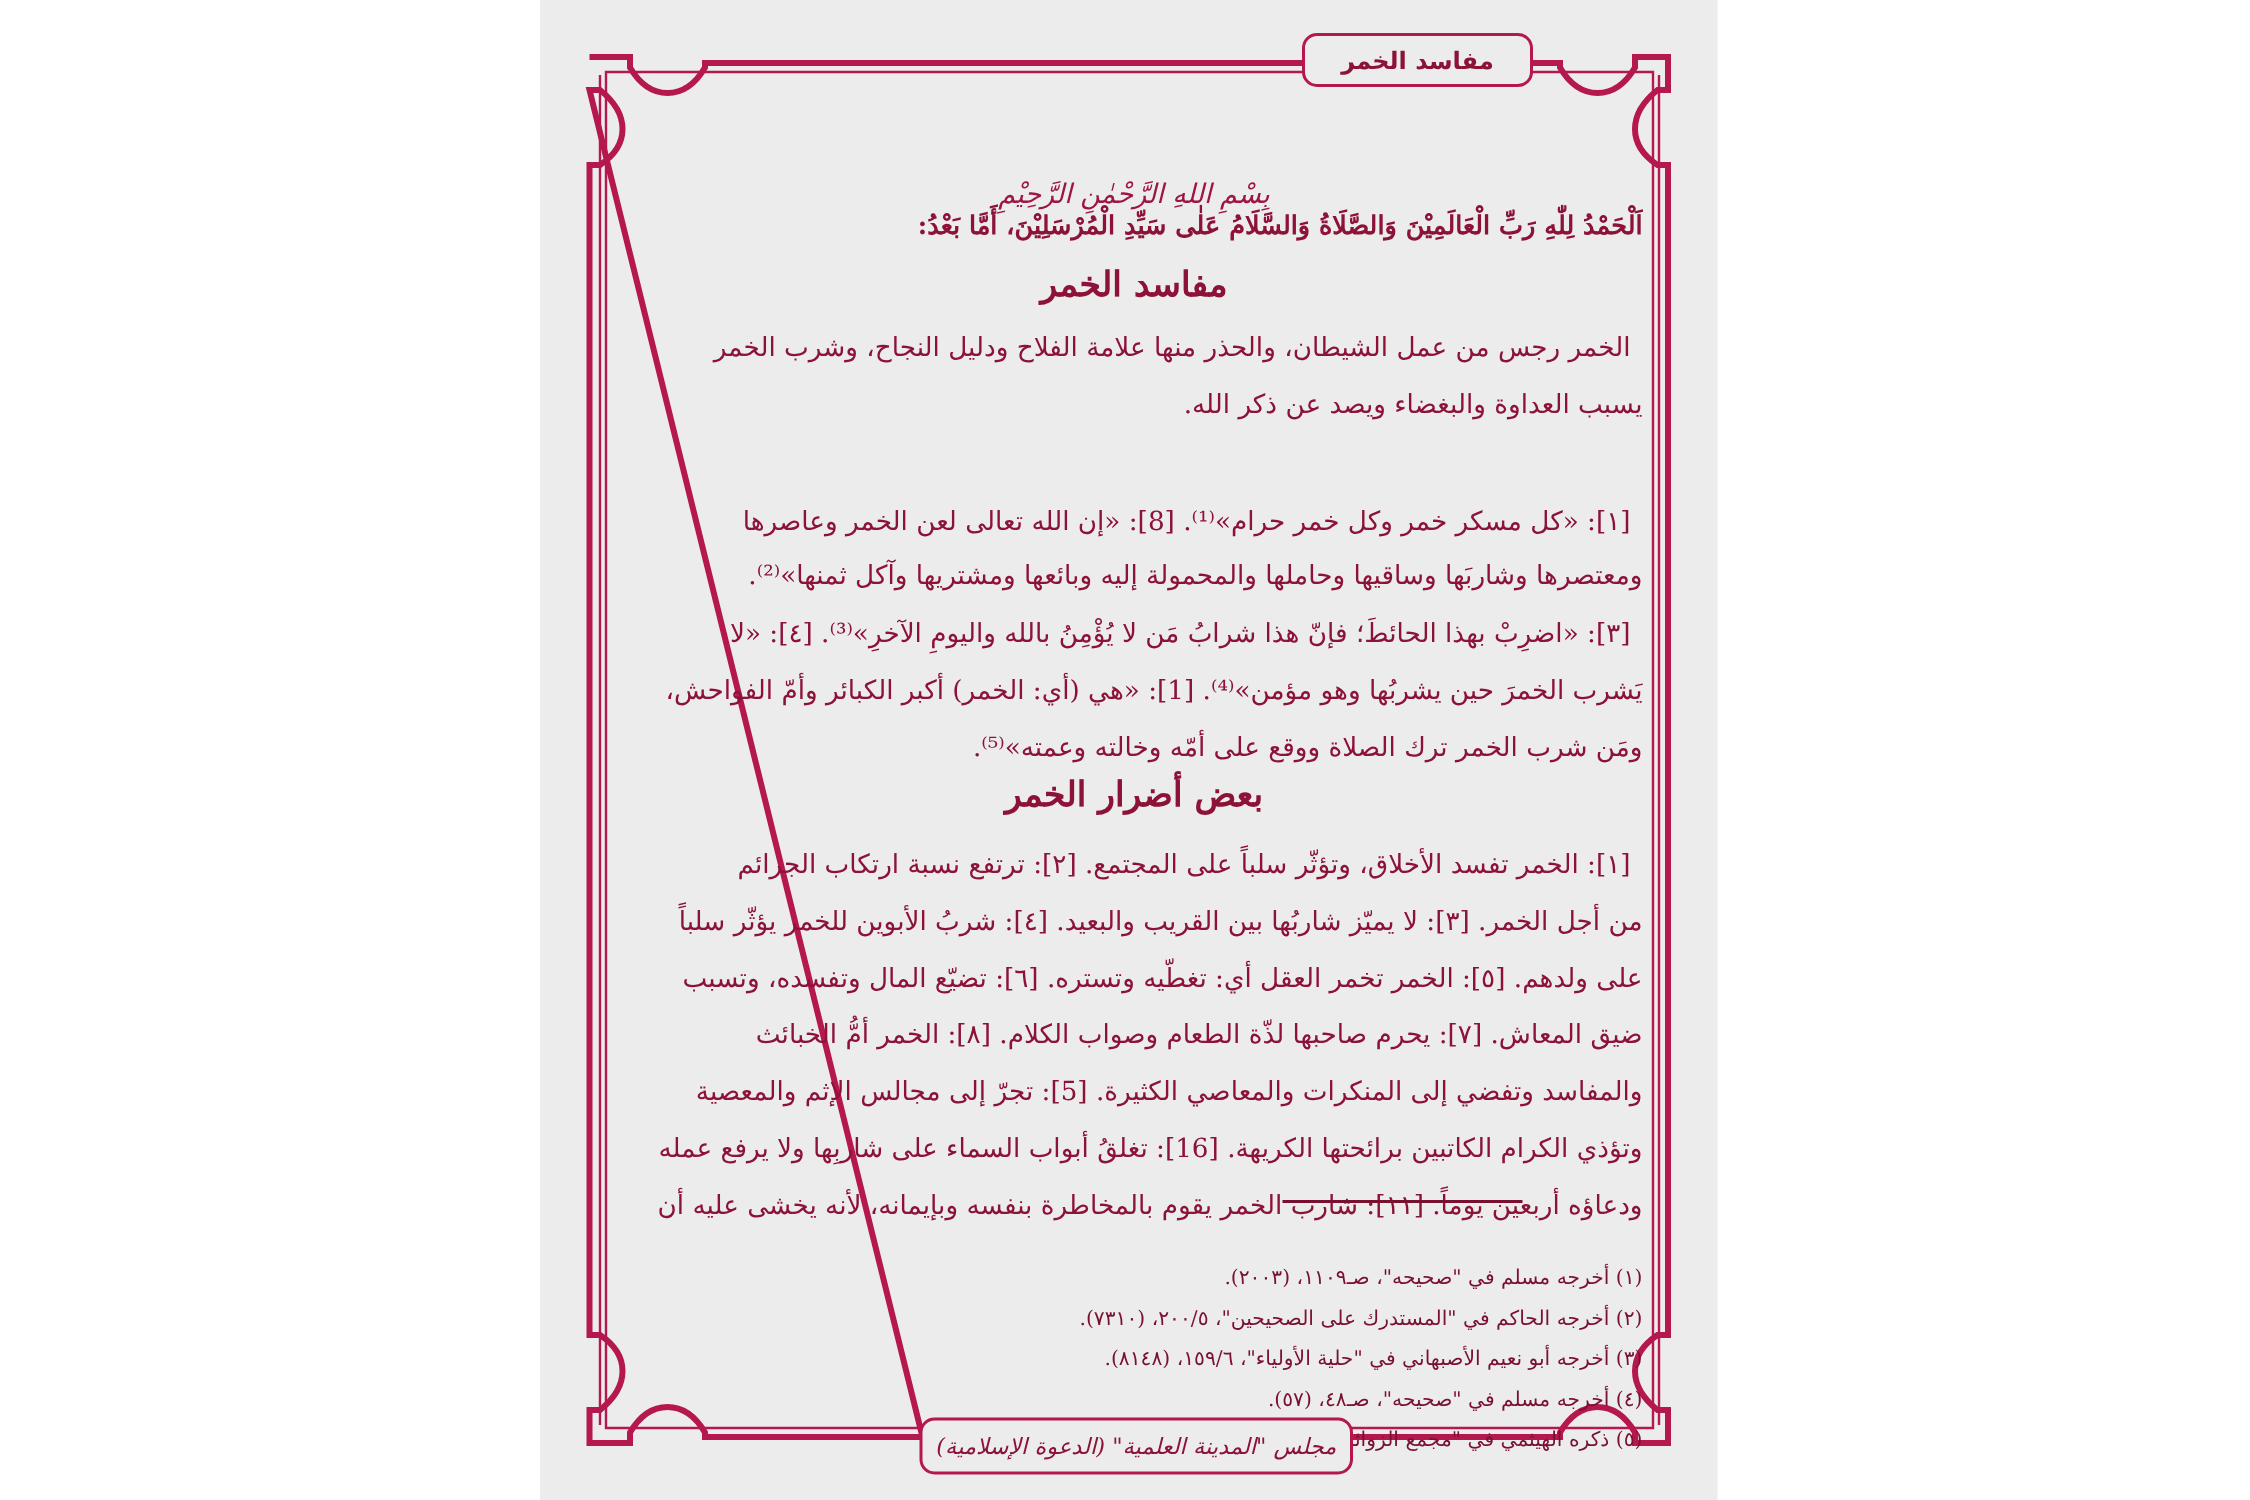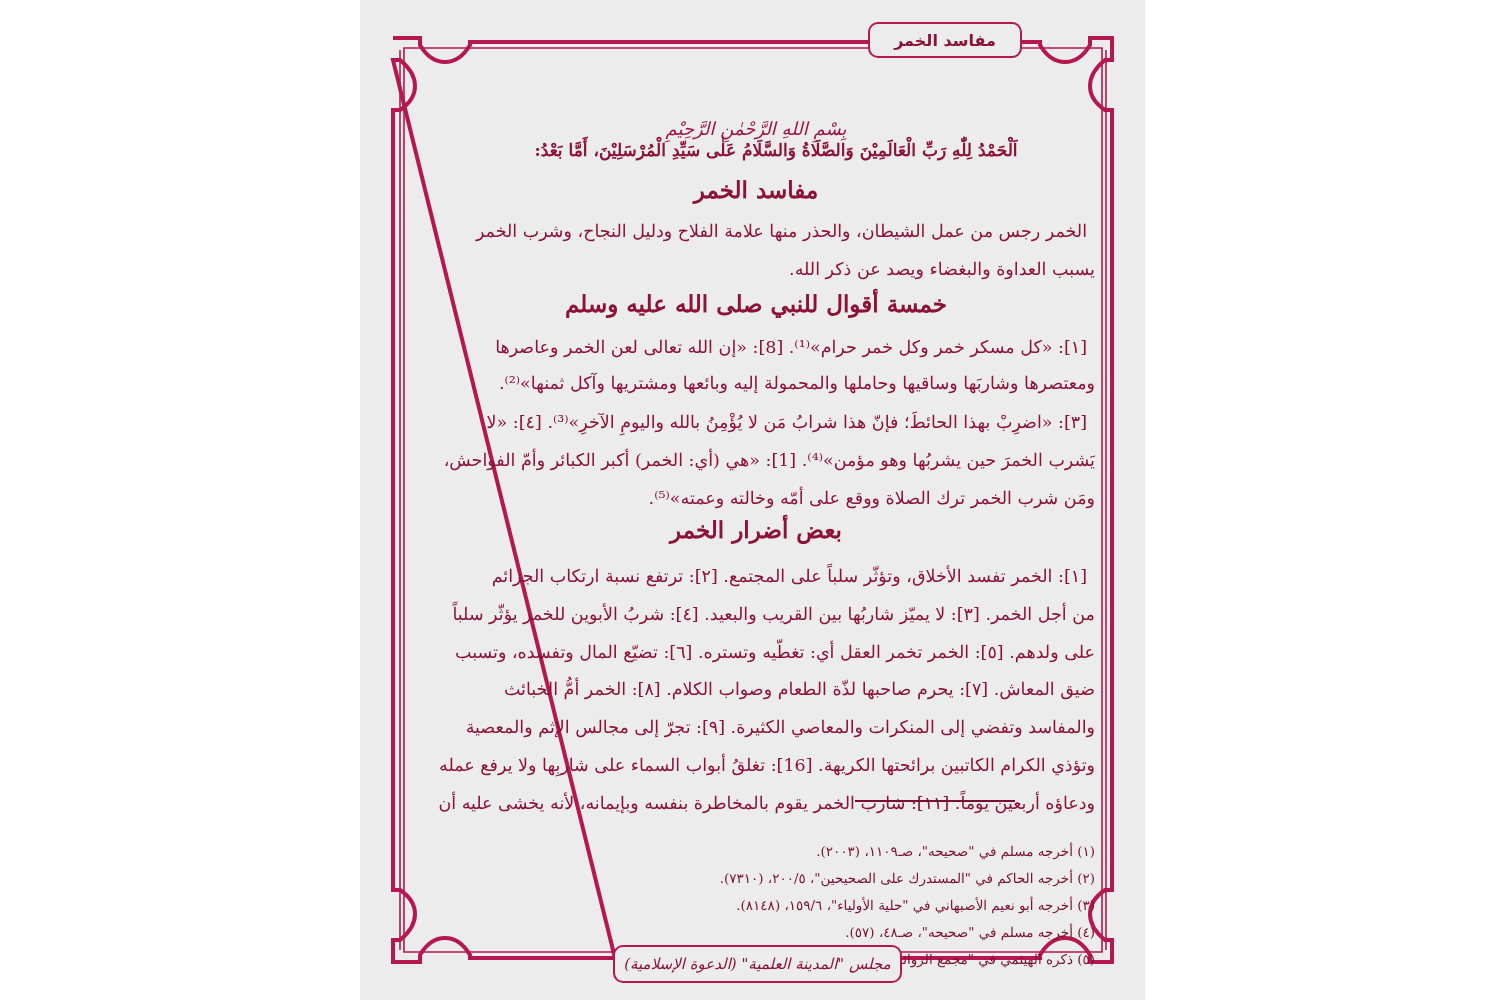--- a/index.html
+++ b/index.html
@@ -9,21 +9,21 @@
   .frame { position:absolute; left:0; top:0; width:785px; height:1000px; }
   .content { position:absolute; left:405px; top:0; width:690px; height:1000px; direction:rtl; color:#8c1238; }
   .txt { position:absolute; right:0; left:0; white-space:nowrap; direction:rtl;margin-left:12px; }
   .header-tab { position:absolute; left:868px; top:22px; width:150px; height:32px; border:2px solid #b5174f;
        border-radius:10px; background:#ececec; display:flex; align-items:center; justify-content:center;
        color:#8c1238; font-family:"DejaVu Sans", sans-serif; font-weight:bold; font-size:16px; direction:rtl; }
   .footer-tab { position:absolute; left:613px; top:945px; width:285px; height:34px; border:2px solid #b5174f;
        border-radius:10px; background:#ececec; display:flex; align-items:center; justify-content:center;
        color:#8c1238; font-family:"DejaVu Serif", serif; font-style:italic; font-size:15px; direction:rtl; }
   .bismillah { top:118px; text-align:center; font-size:18px; font-style:italic; color:#9e1543; }
-  .hamd { top:140px; text-align:center; font-size:17px; font-weight:bold; color:#8c1238;padding-left:40px; }
+  .hamd { top:140px; text-align:right; font-size:17px; font-weight:bold; color:#8c1238;padding-left:40px; }
   .h1 { text-align:center; font-size:23px; font-weight:bold; color:#8c1238; }
   .p { font-size:17.5px; color:#8c1238; }
   .fn { font-size:13.5px; color:#7a1030; }
   .sep { position:absolute; left:855px; top:800px; width:160px; height:2px; background:#7a1030; }
 </style>
 </head>
 <body>
 
 <div class="page"></div>
 
@@ -45,33 +45,32 @@
 <div class="header-tab">مفاسد الخمر</div>
 
 <div class="content">
   <div class="txt bismillah" style="top:118px">بِسْمِ اللهِ الرَّحْمٰنِ الرَّحِيْمِ</div>
   <div class="txt hamd" style="top:140px">اَلْحَمْدُ لِلّٰهِ رَبِّ الْعَالَمِيْنَ وَالصَّلَاةُ وَالسَّلَامُ عَلٰى سَيِّدِ الْمُرْسَلِيْنَ، أَمَّا بَعْدُ:</div>
 
   <div class="txt h1" style="top:176px">مفاسد الخمر</div>
   <div class="txt p" style="top:221px;right:8px">الخمر رجس من عمل الشيطان، والحذر منها علامة الفلاح ودليل النجاح، وشرب الخمر</div>
   <div class="txt p" style="top:259px">يسبب العداوة والبغضاء ويصد عن ذكر الله.</div>
 
-  <div class="txt h1" style="top:290px">خمسة أقوال للنبي صلى الله عليه وسلم</div>
   <div class="txt p" style="top:337px;right:8px">[١]: «كل مسكر خمر وكل خمر حرام»⁽¹⁾. [8]: «إن الله تعالى لعن الخمر وعاصرها</div>
   <div class="txt p" style="top:373px">ومعتصرها وشاربَها وساقيها وحاملها والمحمولة إليه وبائعها ومشتريها وآكل ثمنها»⁽²⁾.</div>
   <div class="txt p" style="top:412px;right:8px">[٣]: «اضرِبْ بهذا الحائطَ؛ فإنّ هذا شرابُ مَن لا يُؤْمِنُ بالله واليومِ الآخرِ»⁽³⁾. [٤]: «لا</div>
   <div class="txt p" style="top:450px">يَشرب الخمرَ حين يشربُها وهو مؤمن»⁽⁴⁾. [1]: «هي (أي: الخمر) أكبر الكبائر وأمّ الفواحش،</div>
   <div class="txt p" style="top:488px">ومَن شرب الخمر ترك الصلاة ووقع على أمّه وخالته وعمته»⁽⁵⁾.</div>
 
   <div class="txt h1" style="top:516px">بعض أضرار الخمر</div>
   <div class="txt p" style="top:566px;right:8px">[١]: الخمر تفسد الأخلاق، وتؤثّر سلباً على المجتمع. [٢]: ترتفع نسبة ارتكاب الجرائم</div>
   <div class="txt p" style="top:604px">من أجل الخمر. [٣]: لا يميّز شاربُها بين القريب والبعيد. [٤]: شربُ الأبوين للخمر يؤثّر سلباً</div>
   <div class="txt p" style="top:642px">على ولدهم. [٥]: الخمر تخمر العقل أي: تغطّيه وتستره. [٦]: تضيّع المال وتفسده، وتسبب</div>
   <div class="txt p" style="top:679px">ضيق المعاش. [٧]: يحرم صاحبها لذّة الطعام وصواب الكلام. [٨]: الخمر أمُّ الخبائث</div>
-  <div class="txt p" style="top:717px">والمفاسد وتفضي إلى المنكرات والمعاصي الكثيرة. [٩]: تجرّ إلى مجالس الإثم والمعصية</div>
+  <div class="txt p" style="top:717px">والمفاسد وتفضي إلى المنكرات والمعاصي الكثيرة. [5]: تجرّ إلى مجالس الإثم والمعصية</div>
   <div class="txt p" style="top:755px">وتؤذي الكرام الكاتبين برائحتها الكريهة. [16]: تغلقُ أبواب السماء على شاربِها ولا يرفع عمله</div>
   <div class="txt p" style="top:793px">ودعاؤه أربعين يوماً. [١١]: شارب الخمر يقوم بالمخاطرة بنفسه وبإيمانه، لأنه يخشى عليه أن</div>
 
   <div class="txt fn" style="top:843px">(١) أخرجه مسلم في "صحيحه"، صـ١١٠٩، (٢٠٠٣).</div>
   <div class="txt fn" style="top:870px">(٢) أخرجه الحاكم في "المستدرك على الصحيحين"، ٢٠٠/٥، (٧٣١٠).</div>
   <div class="txt fn" style="top:897px">(٣) أخرجه أبو نعيم الأصبهاني في "حلية الأولياء"، ١٥٩/٦، (٨١٤٨).</div>
   <div class="txt fn" style="top:924px">(٤) أخرجه مسلم في "صحيحه"، صـ٤٨، (٥٧).</div>
   <div class="txt fn" style="top:951px">(٥) ذكره الهيثمي في "مجمع الزوائد"، ١٠٤/٥، (٨١٧٤).</div>
 </div>
 

